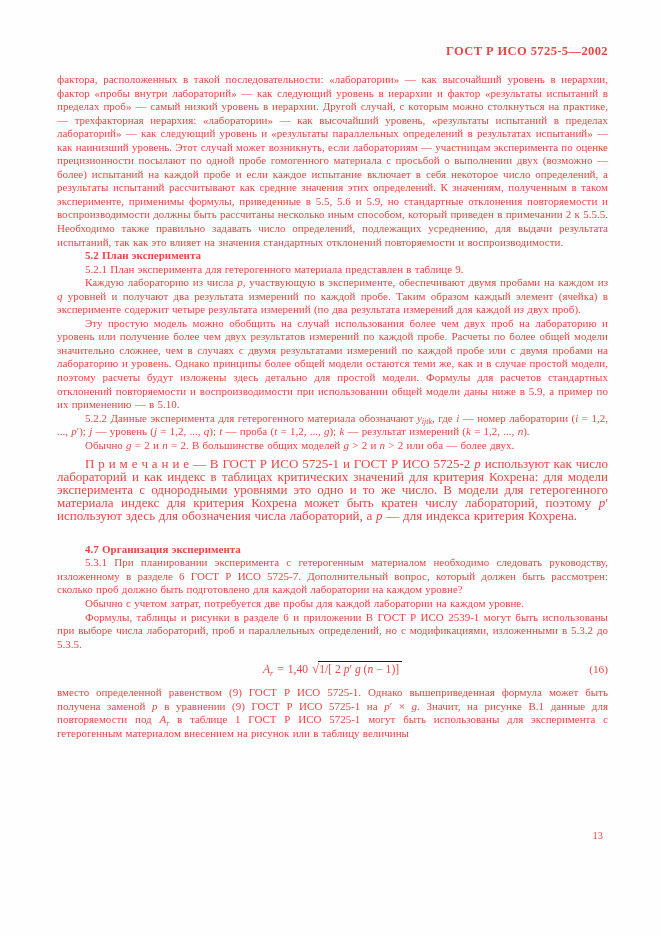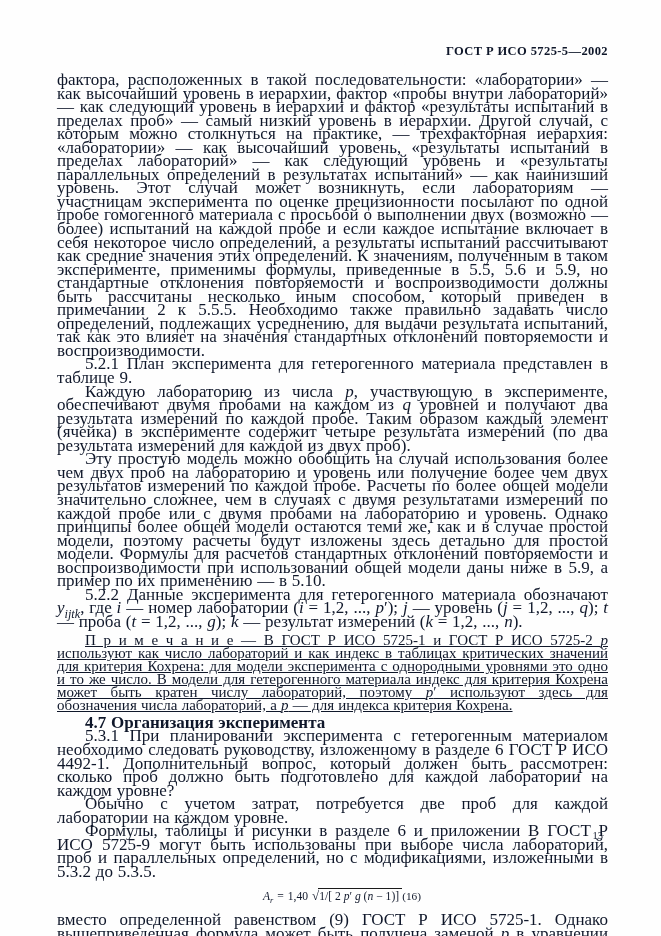--- a/index.html
+++ b/index.html
@@ -7,78 +7,78 @@
     padding: 0;
     background: #ffffff;
   }
   .page {
     position: relative;
     width: 661px;
     height: 936px;
     background: #fefefe;
     overflow: hidden;
     font-family: "Liberation Serif", "DejaVu Serif", serif;
-    color: #0f172a;
+    color: #ef4444;
   }
   .doc-header {
     position: absolute;
     top: 44px;
     left: 57px;
     width: 551px;
     text-align: right;
     font-weight: bold;
     font-size: 12.5px;
     letter-spacing: 0.4px;
     white-space: nowrap;
   }
   .content {
     position: absolute;
     left: 57px;
     top: 73px;
     width: 551px;
   }
   .para {
     margin: 0;
-    font-size: 17px;
+    font-size: 11px;
     line-height: 13.55px;
     text-align: justify;
     word-spacing: 0.5px;
   }
   .para.indent { text-indent: 28px; }
   .para.heading {
     font-weight: bold;
     text-align: left;
     text-indent: 28px;
   }
   .para.note {
-    font-size: 15px;
+    font-size: 13px;
     line-height: 12.9px;
     text-indent: 28px;
     margin-top: 6px;
-    margin-bottom: 4px;
-    text-decoration: underline;
+    margin-bottom: 20px;
   }
   .para i, .formula-row i { font-style: italic; }
   sub {
     font-size: 72%;
     vertical-align: baseline;
     position: relative;
     top: 0.35em;
     line-height: 0;
   }
   .formula-row {
     display: flex;
     align-items: center;
     margin: 10px 0 9px 0;
     font-size: 11.6px;
     line-height: 15px;
   }
   .formula-spacer { flex: 1 1 0; }
   .formula-number-cell {
     flex: 1 1 0;
+    text-align: right;
     font-size: 11.3px;
   }
   .formula-body { white-space: nowrap; }
   .formula-body .var { font-style: italic; }
   .formula-body .gap { display: inline-block; width: 4px; }
   .radical { display: inline-block; white-space: nowrap; text-align: center; }
   .rad-sign {
     display: inline-block;
     font-size: 13px;
     transform: translateY(-0.5px);
@@ -100,29 +100,31 @@
 </style>
 </head>
 <body>
 
 <div class="page">
   <div class="doc-header">ГОСТ Р ИСО 5725-5—2002</div>
 
   <div class="content">
 
   <p class="para body">фактора, расположенных в такой последовательности: «лаборатории» — как высочайший уровень в иерархии, фактор «пробы внутри лабораторий» — как следующий уровень в иерархии и фактор «результаты испытаний в пределах проб» — самый низкий уровень в иерархии. Другой случай, с которым можно столкнуться на практике, — трехфакторная иерархия: «лаборатории» — как высочайший уровень, «результаты испытаний в пределах лабораторий» — как следующий уровень и «результаты параллельных определений в результатах испытаний» — как наинизший уровень. Этот случай может возникнуть, если лабораториям — участницам эксперимента по оценке прецизионности посылают по одной пробе гомогенного материала с просьбой о выполнении двух (возможно — более) испытаний на каждой пробе и если каждое испытание включает в себя некоторое число определений, а результаты испытаний рассчитывают как средние значения этих определений. К значениям, полученным в таком эксперименте, применимы формулы, приведенные в 5.5, 5.6 и 5.9, но стандартные отклонения повторяемости и воспроизводимости должны быть рассчитаны несколько иным способом, который приведен в примечании 2 к 5.5.5. Необходимо также правильно задавать число определений, подлежащих усреднению, для выдачи результата испытаний, так как это влияет на значения стандартных отклонений повторяемости и воспроизводимости.</p>
+      <p class="para heading indent">5.2 План эксперимента</p>
       <p class="para body indent">5.2.1 План эксперимента для гетерогенного материала представлен в таблице 9.</p>
       <p class="para body indent">Каждую лабораторию из числа <i>p</i>, участвующую в эксперименте, обеспечивают двумя пробами на каждом из <i>q</i> уровней и получают два результата измерений по каждой пробе. Таким образом каждый элемент (ячейка) в эксперименте содержит четыре результата измерений (по два результата измерений для каждой из двух проб).</p>
       <p class="para body indent">Эту простую модель можно обобщить на случай использования более чем двух проб на лабораторию и уровень или получение более чем двух результатов измерений по каждой пробе. Расчеты по более общей модели значительно сложнее, чем в случаях с двумя результатами измерений по каждой пробе или с двумя пробами на лабораторию и уровень. Однако принципы более общей модели остаются теми же, как и в случае простой модели, поэтому расчеты будут изложены здесь детально для простой модели. Формулы для расчетов стандартных отклонений повторяемости и воспроизводимости при использовании общей модели даны ниже в 5.9, а пример по их применению — в 5.10.</p>
       <p class="para body indent">5.2.2 Данные эксперимента для гетерогенного материала обозначают <i>y</i><sub><i>ijtk</i></sub>, где <i>i</i> — номер лаборатории (<i>i</i> = 1,2, ..., <i>p</i>′);  <i>j</i> — уровень (<i>j</i> = 1,2, ..., <i>q</i>);  <i>t</i> —  проба (<i>t</i> = 1,2, ..., <i>g</i>); <i>k</i> — результат измерений (<i>k</i> = 1,2, ..., <i>n</i>).</p>
+      <p class="para body indent">Обычно <i>g</i> = 2 и <i>n</i> = 2. В большинстве общих моделей <i>g</i> &gt; 2 и <i>n</i> &gt; 2 или оба — более двух.</p>
       <p class="para note indent">П р и м е ч а н и е — В ГОСТ Р ИСО 5725-1 и ГОСТ Р ИСО 5725-2 <i>p</i> используют как число лабораторий и как индекс в таблицах критических значений для критерия Кохрена: для модели эксперимента с однородными уровнями это одно и то же число. В модели для гетерогенного материала индекс для критерия Кохрена может быть кратен числу лабораторий, поэтому  <i>p</i>′ используют здесь для обозначения числа лабораторий, а <i>p</i> — для индекса критерия Кохрена.</p>
       <p class="para heading indent">4.7 Организация эксперимента</p>
-      <p class="para body indent">5.3.1 При планировании эксперимента с гетерогенным материалом необходимо следовать руководству, изложенному в разделе 6 ГОСТ Р ИСО 4492-1. Дополнительный вопрос, который должен быть рассмотрен: сколько проб должно быть подготовлено для каждой лаборатории на каждом уровне?</p>
-      <p class="para body indent">Обычно с учетом затрат, потребуется две проб для каждой лаборатории на каждом уровне.</p>
-      <p class="para body indent">Формулы, таблицы и рисунки в разделе 6 и приложении В ГОСТ Р ИСО 5725-9 могут быть использованы при выборе числа лабораторий, проб и параллельных определений, но с модификациями, изложенными в 5.3.2 до 5.3.5.</p>
+      <p class="para body indent">5.3.1 При планировании эксперимента с гетерогенным материалом необходимо следовать руководству, изложенному в разделе 6 ГОСТ Р ИСО 5725-7. Дополнительный вопрос, который должен быть рассмотрен: сколько проб должно быть подготовлено для каждой лаборатории на каждом уровне?</p>
+      <p class="para body indent">Обычно с учетом затрат, потребуется две пробы для каждой лаборатории на каждом уровне.</p>
+      <p class="para body indent">Формулы, таблицы и рисунки в разделе 6 и приложении В ГОСТ Р ИСО 2539-1 могут быть использованы при выборе числа лабораторий, проб и параллельных определений, но с модификациями, изложенными в 5.3.2 до 5.3.5.</p>
   <div class="formula-row">
     <span class="formula-spacer"></span>
     <span class="formula-body"><span class="var">A</span><sub class="var">r</sub><span class="gap"></span><span>=</span><span class="gap"></span><span>1,40</span><span class="gap"></span><span class="radical"><span class="rad-sign">√</span><span class="radicand">1/[ 2 <i>p</i>′ <i>g</i> (<i>n</i> − 1)]</span></span></span>
     <span class="formula-number-cell">(16)</span>
   </div>
 <p class="para body">вместо определенной равенством (9) ГОСТ Р ИСО 5725-1. Однако вышеприведенная формула может быть получена заменой <i>p</i> в уравнении (9) ГОСТ Р ИСО 5725-1 на <i>p</i>′ × <i>g</i>. Значит, на рисунке В.1 данные для повторяемости под <i>A</i><sub><i>r</i></sub> в таблице 1 ГОСТ Р ИСО 5725-1 могут быть использованы для эксперимента с гетерогенным материалом внесением на рисунок или в таблицу величины</p>
     </div>
 
   <div class="page-number">13</div>
 </div>

